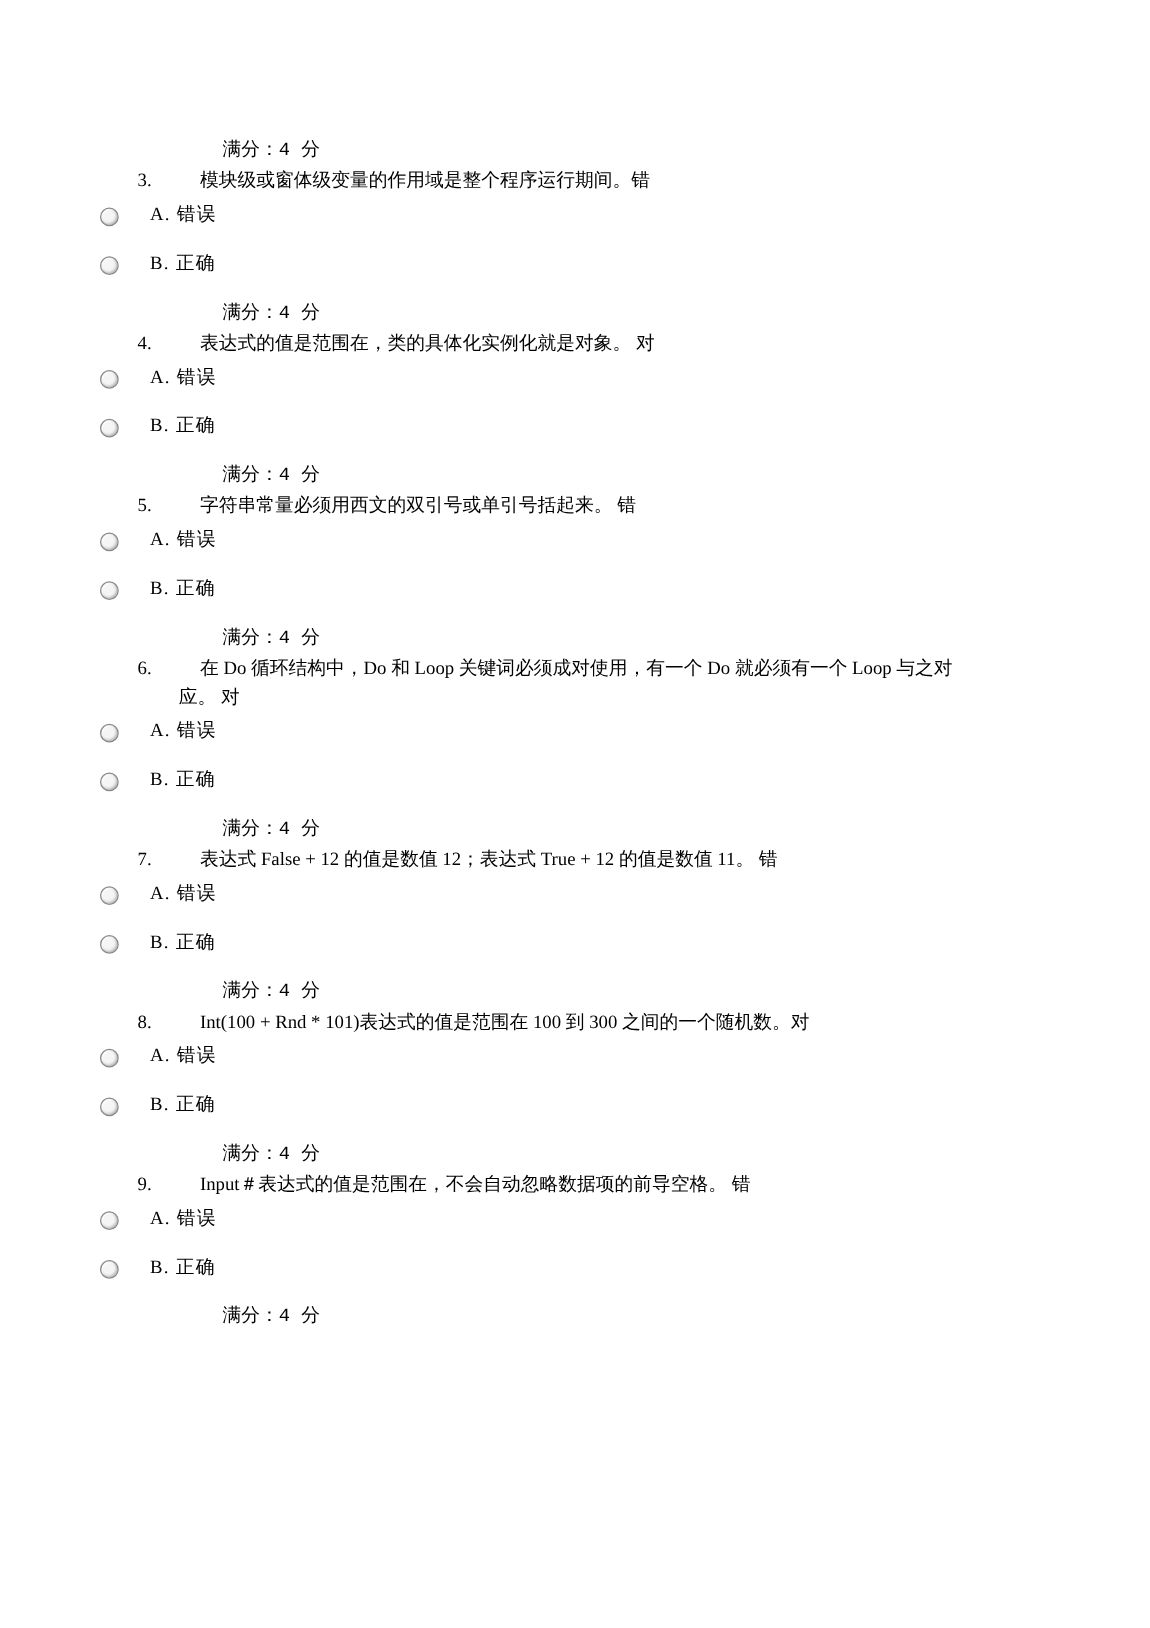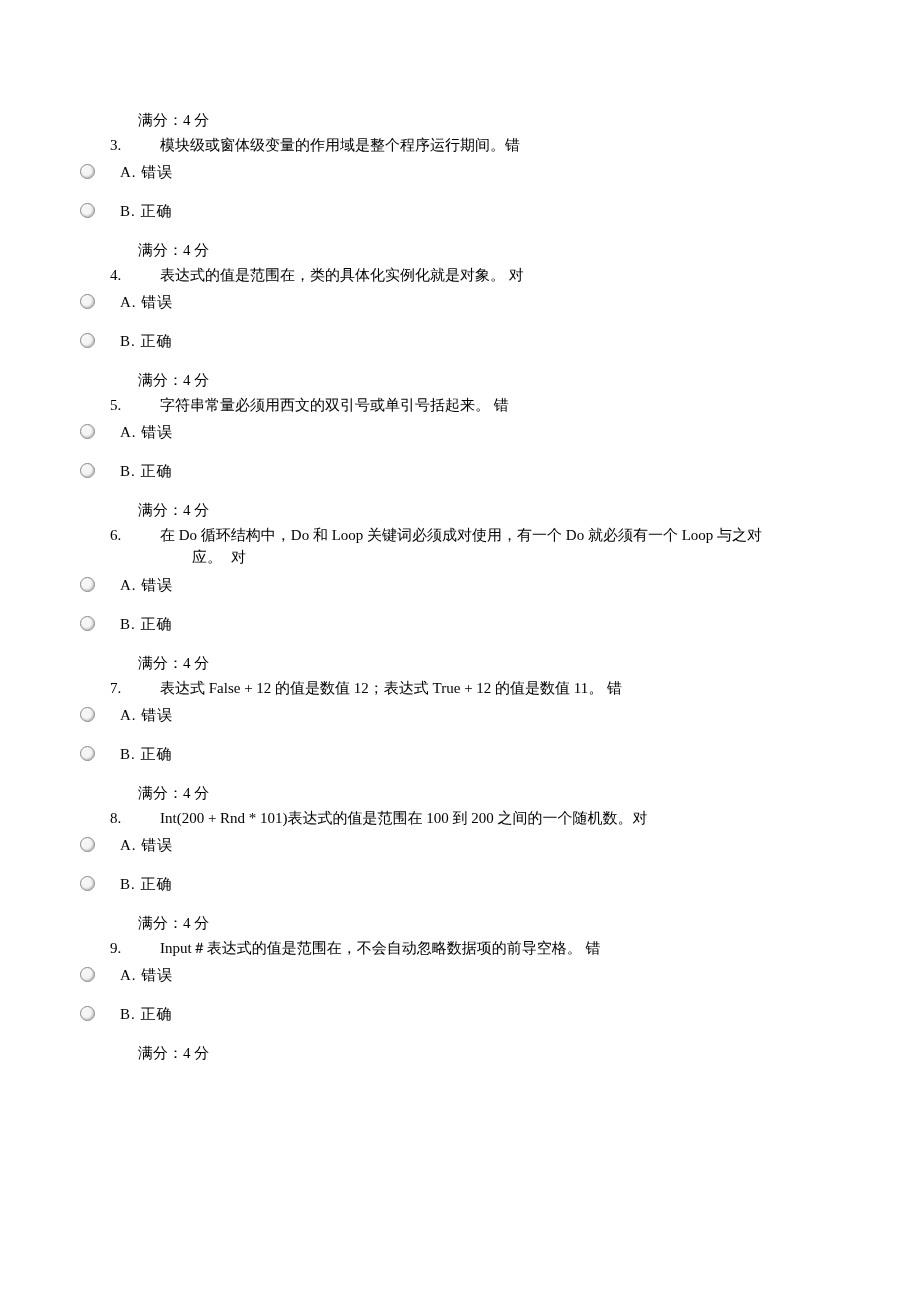--- a/index.html
+++ b/index.html
@@ -10,38 +10,40 @@
   }
   body {
     font-family: "SimSun", "宋体", "Times New Roman", serif;
     font-size: 15px;
     color: #000;
     line-height: 1.4;
     padding: 110px 90px 100px 90px;
     box-sizing: border-box;
   }
   .score-line {
-    margin-left: 48px;
+    margin-left: 88px;
     margin-bottom: 4px;
+    font-family: Liberation Mono, monospace;
   }
   .question-line {
     margin-left: 20px;
     display: flex;
     margin-bottom: 6px;
   }
   .question-num {
     width: 50px;
     flex-shrink: 0;
   }
   .question-text {
     flex: 1;
     padding-right: 30px;
   }
   .option-row {
     display: flex;
+    align-items: center;
     margin-left: -10px;
     margin-bottom: 18px;
   }
   .radio-shell {
     width: 40px;
     display: flex;
     align-items: flex-start;
     justify-content: flex-start;
   }
   .radio {
@@ -51,24 +53,23 @@
     border-radius: 50%;
     background: #f5f5f5;
     box-shadow: inset -1px -1px 2px rgba(0,0,0,0.25), inset 1px 1px 1px rgba(255,255,255,0.8);
     margin-top: 2px;
   }
   .option-label {
     font-family: "SimSun", "宋体", serif;
     letter-spacing: 1px;
   }
   .wrap-indent {
-    margin-left: 102px;
+    margin-left: 53px;
     margin-top: 2px;
     margin-bottom: 6px;
-    font-family: Liberation Mono, monospace;
   }
 </style>
 </head>
 <body>
 
 <div class="score-line">
   <span>满分：</span><span>4</span><span>    分</span>
 </div>
 <div class="question-line">
   <span class="question-num">3.</span>
@@ -166,21 +167,21 @@
       <span class="radio"></span>
     </span>
   <span class="option-label">B. 正确</span>
 </div>
 
 <div class="score-line">
   <span>满分：</span><span>4</span><span>    分</span>
 </div>
 <div class="question-line">
   <span class="question-num">8.</span>
-  <span class="question-text">Int(200 + Rnd * 101)表达式的值是范围在 100 到 200 之间的一个随机数。对</span>
+  <span class="question-text">Int(100 + Rnd * 101)表达式的值是范围在 100 到 300 之间的一个随机数。对</span>
 </div>
 <div class="option-row">
   <span class="radio-shell">
       <span class="radio"></span>
     </span>
   <span class="option-label">A. 错误</span>
 </div>
 <div class="option-row">
   <span class="radio-shell">
       <span class="radio"></span>

